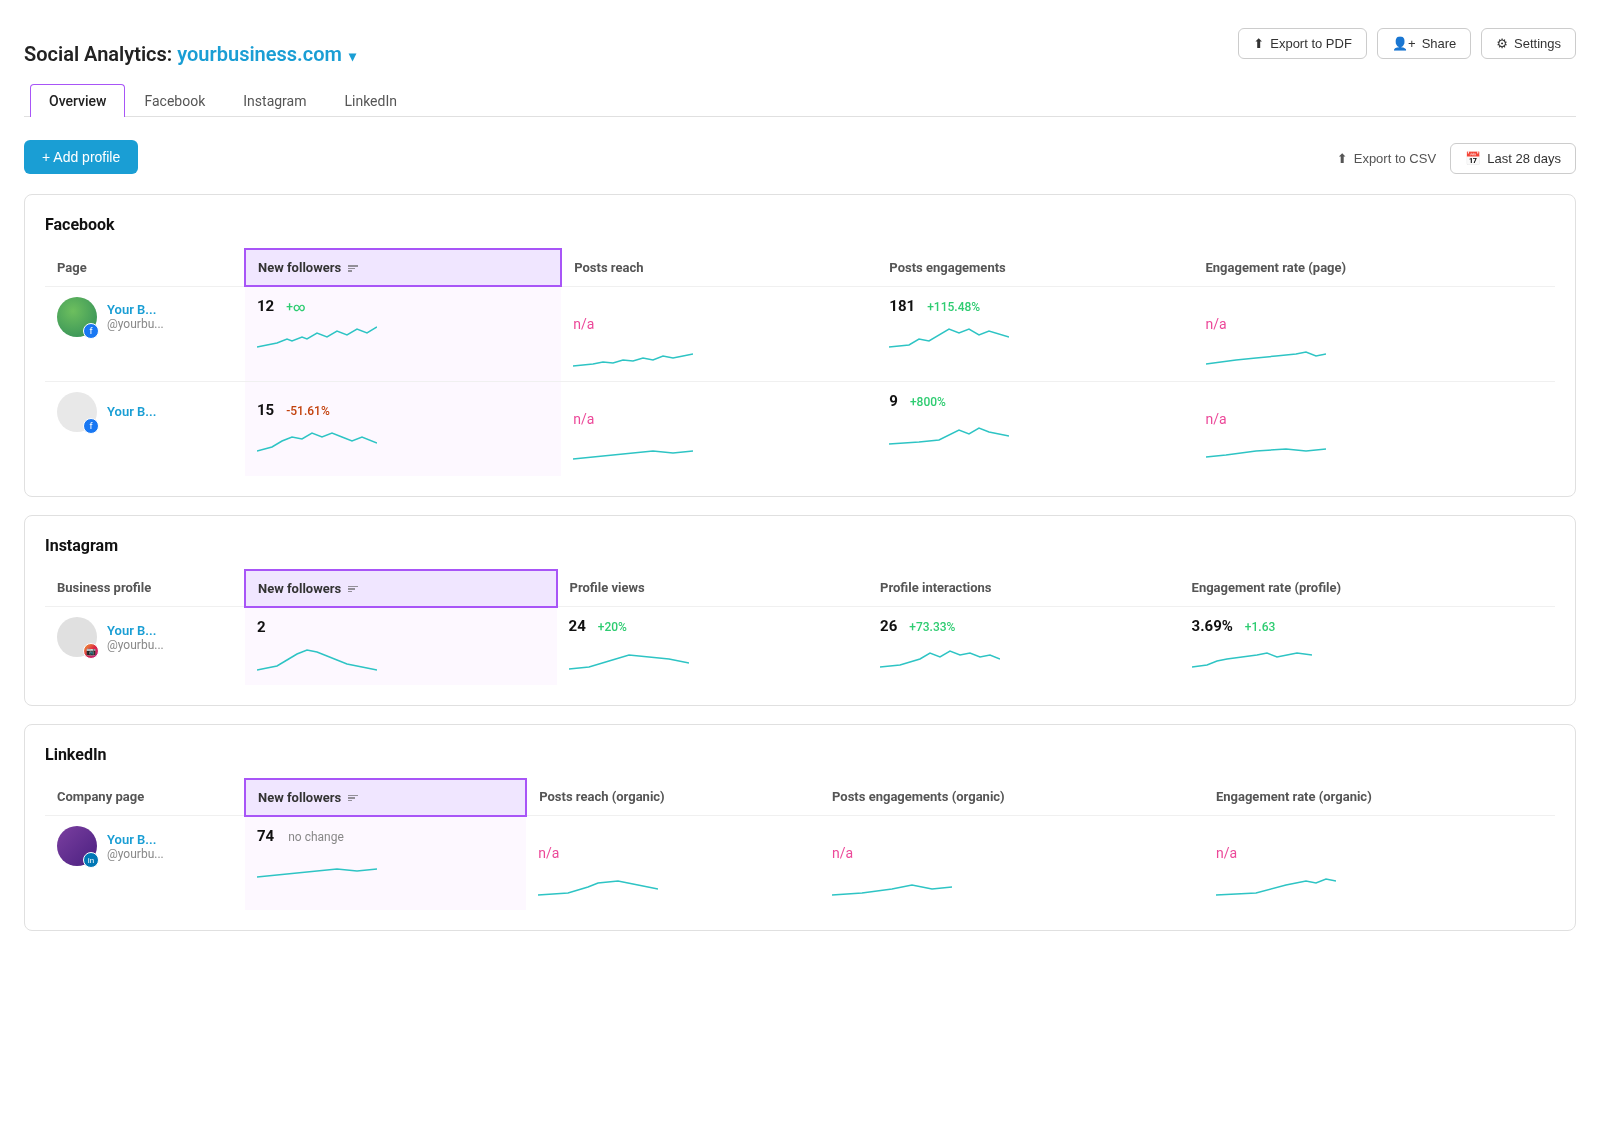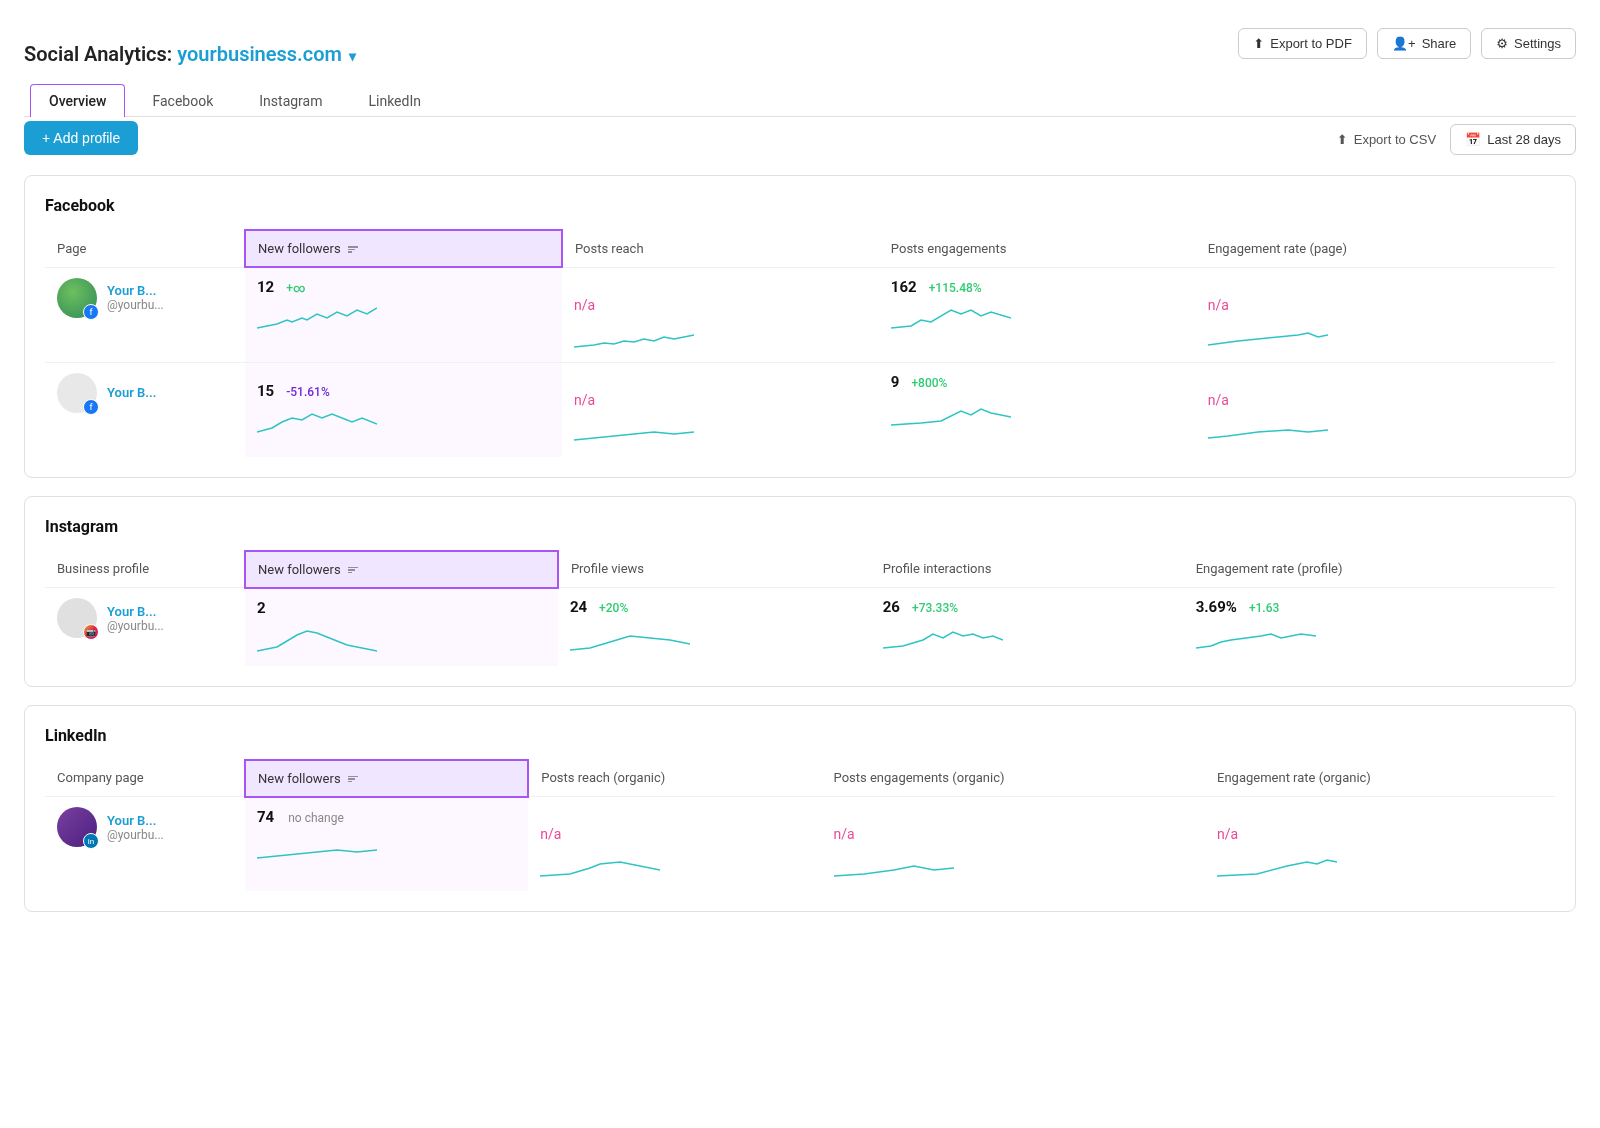--- a/index.html
+++ b/index.html
@@ -8,38 +8,38 @@
     
     
     .header { display: flex; align-items: center; justify-content: space-between; margin-bottom: 18px; }
     .header-title { font-size: 20px; font-weight: 600; color: #222; margin-top: 22px; }
     .header-title .domain { color: #1a9ed4; }
     .header-title .chevron { color: #1a9ed4; font-size: 14px; margin-left: 2px; }
     .header-actions { display: flex; gap: 10px; }
     .header-btn { display: flex; align-items: center; gap: 6px; padding: 7px 14px; border: 1px solid #ccc; border-radius: 6px; background: #fff; color: #333; font-size: 13px; cursor: pointer; }
 
     
-    .tabs { display: flex; gap: 8px; border-bottom: 1px solid #e0e0e0; margin-bottom: 4px; padding-left: 6px; }
+    .tabs { display: flex; gap: 0; border-bottom: 1px solid #e0e0e0; margin-bottom: 23px; padding-left: 6px; }
     .tab { padding: 8px 18px; font-size: 14px; cursor: pointer; color: #555; border: 1px solid transparent; border-bottom: none; margin-bottom: -1px; border-radius: 4px 4px 0 0; }
     .tab.active { border-color: #a855f7; color: #222; font-weight: 500; background: #fff; }
 
     
     .toolbar { display: flex; align-items: flex-end; justify-content: space-between; margin-bottom: 20px; }
     .add-profile-btn { display: flex; align-items: center; gap: 6px; padding: 9px 18px; background: #1a9ed4; color: #fff; border: none; border-radius: 6px; font-size: 14px; font-weight: 500; cursor: pointer; }
     .toolbar-right { display: flex; align-items: center; gap: 14px; }
     .export-csv-btn { display: flex; align-items: center; gap: 6px; color: #555; background: none; border: none; font-size: 13px; cursor: pointer; }
     .date-range-btn { display: flex; align-items: center; gap: 6px; padding: 7px 14px; border: 1px solid #ccc; border-radius: 6px; background: #fff; color: #333; font-size: 13px; cursor: pointer; }
 
     
     .section { background: #fff; border: 1px solid #e0e0e0; border-radius: 8px; margin-bottom: 18px; padding: 20px; }
     .section-title { font-size: 16px; font-weight: 700; color: #111; margin-bottom: 14px; }
 
     
     .analytics-table { width: 100%; border-collapse: collapse; }
-    .analytics-table th { text-align: left; padding: 10px 12px; font-weight: 400; font-size: 13px; color: #555; background: #fff; }
+    .analytics-table th { text-align: left; padding: 10px 12px; font-weight: 700; font-size: 13px; color: #555; background: #fff; }
     .analytics-table th.highlighted { background: #f0e6ff; border: 2px solid #a855f7; color: #333; }
     .analytics-table th:first-child { width: 200px; }
     .analytics-table td { padding: 10px 12px; border-top: 1px solid #f0f0f0; vertical-align: top; }
     .analytics-table td.highlighted-col { background: #fdf8ff; }
     
     
     .profile-cell { display: flex; align-items: center; gap: 10px; }
     .avatar { width: 40px; height: 40px; border-radius: 50%; position: relative; flex-shrink: 0; }
     .avatar-img-fb1 { background: radial-gradient(circle at 40% 35%, #6dbf5e, #2e8b57); border-radius: 50%; width: 40px; height: 40px; }
     .avatar-img-fb2 { background: #e8e8e8; border-radius: 50%; width: 40px; height: 40px; }
@@ -47,21 +47,21 @@
     .avatar-img-li { background: linear-gradient(135deg, #7b3fa0, #4a2080); border-radius: 50%; width: 40px; height: 40px; }
     .social-badge { position: absolute; bottom: -2px; right: -2px; width: 16px; height: 16px; border-radius: 50%; display: flex; align-items: center; justify-content: center; font-size: 9px; color: white; border: 1.5px solid #fff; }
     .fb-badge { background: #1877f2; }
     .ig-badge { background: linear-gradient(135deg, #f09433, #e6683c, #dc2743, #cc2366, #bc1888); }
     .li-badge { background: #0077b5; }
     .avatar-wrapper { position: relative; display: inline-block; }
     .profile-name { color: #1a9ed4; font-weight: 600; font-size: 13px; cursor: pointer; }
     .profile-handle { color: #888; font-size: 12px; }
     .metric-value { font-weight: 700; font-size: 15px; color: #111; }
     .metric-change-pos { color: #2ecc71; font-size: 12px; font-weight: 500; margin-left: 4px; }
-    .metric-change-neg { color: #6d28d9; font-size: 12px; font-weight: 500; margin-left: 4px; margin-top: 12px; }
+    .metric-change-neg { color: #c2410c; font-size: 12px; font-weight: 500; margin-left: 4px; margin-top: 12px; }
     .metric-na { color: #ec4899; font-size: 14px; font-weight: 400; margin-top: 19px; }
     .metric-row { display: flex; align-items: baseline; gap: 8px; margin-bottom: 4px; }
 
     
     .sparkline { width: 120px; height: 32px; }
 
     
     .sort-icon { display: inline-flex; flex-direction: column; gap: 1px; margin-left: 4px; vertical-align: middle; opacity: 0.6; }
     .sort-icon span { display: block; width: 10px; height: 1.5px; background: #555; }
     .sort-icon span:nth-child(1) { width: 10px; }
@@ -164,21 +164,21 @@
           <td>
             <div class="metric-row">
                 <span class="metric-na">n/a</span>
               </div>
             <svg class="sparkline" viewBox="0 0 120 32">
               <polyline points="0,30 20,28 30,26 40,27 50,24 60,25 70,22 80,24 90,20 100,22 110,20 120,18" fill="none" stroke="#2ec4c4" stroke-width="1.5"></polyline>
             </svg>
           </td>
           <td>
             <div class="metric-row">
-              <span class="metric-value">162</span>
+              <span class="metric-value">181</span>
               <span class="metric-change-pos">+115.48%</span>
             </div>
             <svg class="sparkline" viewBox="0 0 120 32">
               <polyline points="0,28 20,26 30,20 40,22 60,10 70,14 80,10 90,16 100,12 120,18" fill="none" stroke="#2ec4c4" stroke-width="1.5"></polyline>
             </svg>
           </td>
           <td>
             <div class="metric-row">
                 <span class="metric-na">n/a</span>
               </div>

